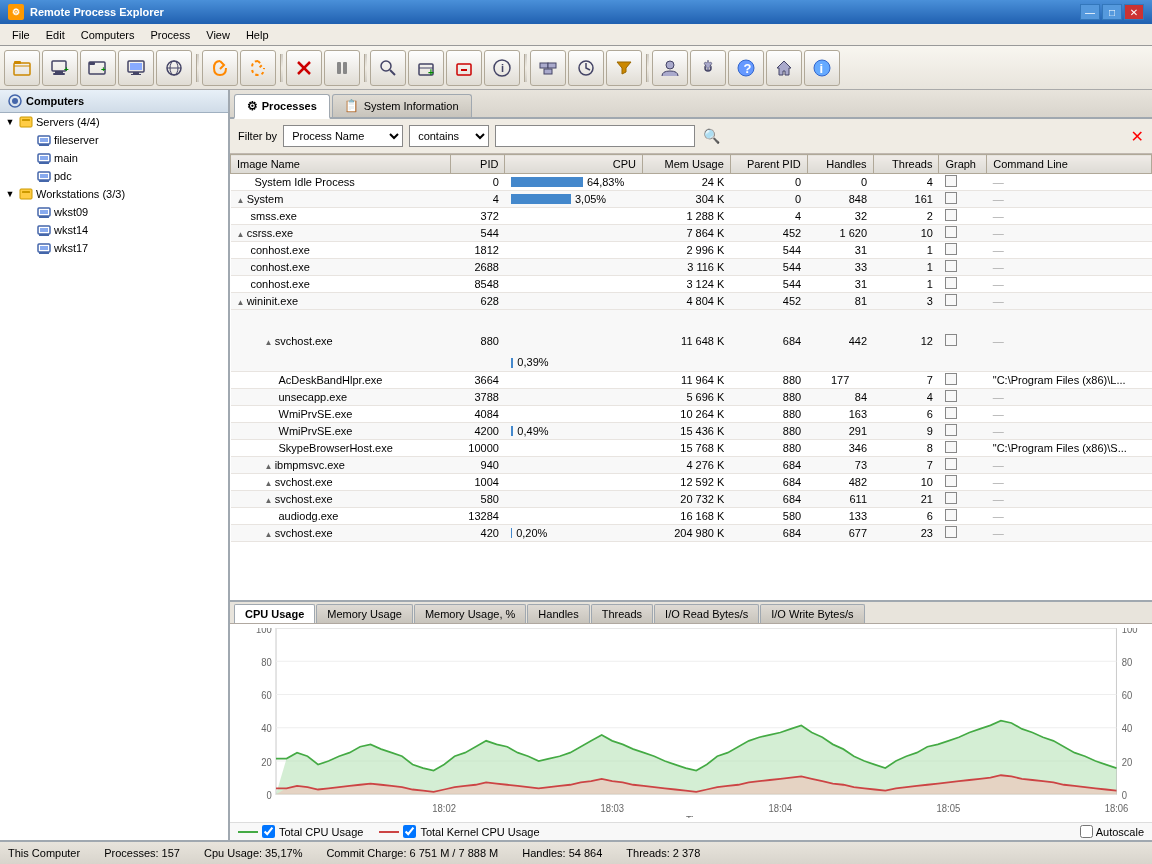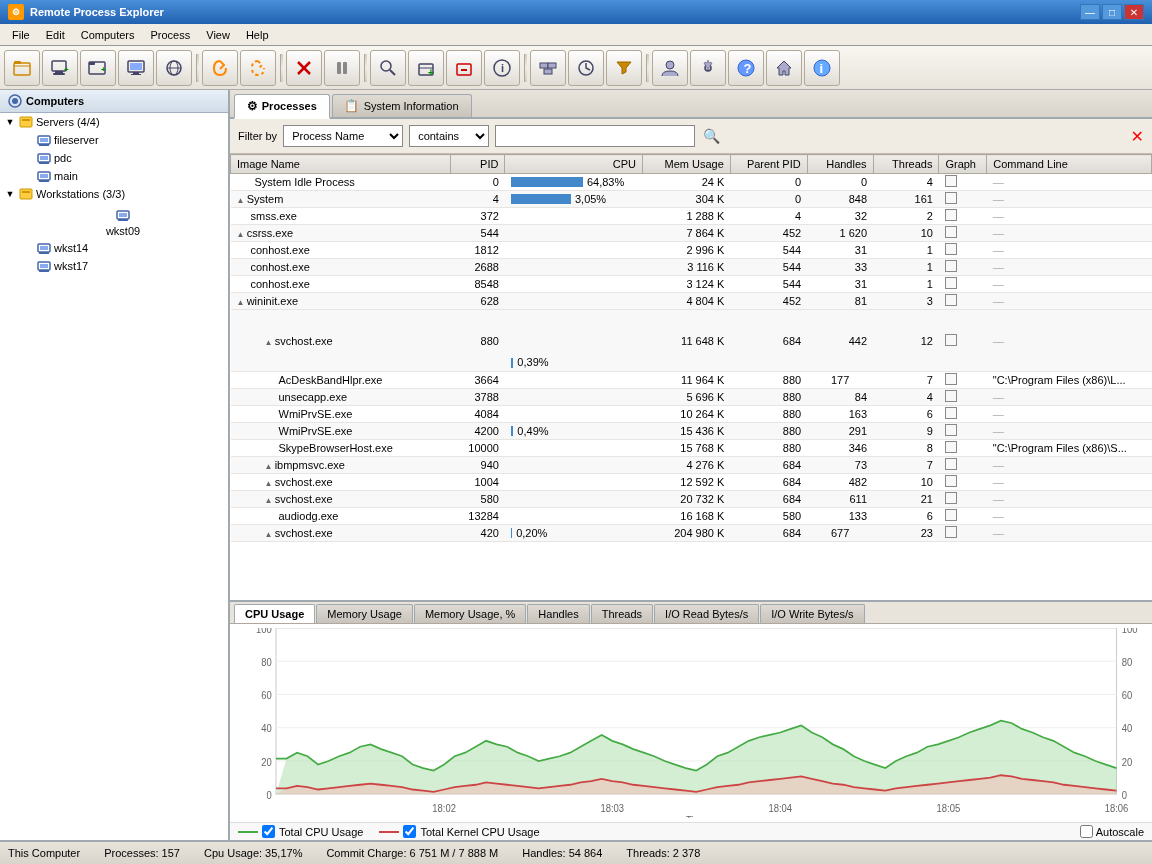--- a/index.html
+++ b/index.html
@@ -272,41 +272,41 @@
           </svg>
         <span>fileserver</span>
       </div>
       <div class="tree-item" style="padding-left: 22px;">
         <span style="width:12px;display:inline-block"></span>
         <svg width="14" height="14" viewBox="0 0 14 14">
             <rect x="1" y="3" width="12" height="8" fill="none" stroke="#4466aa" stroke-width="1.5" rx="1"></rect>
             <rect x="3" y="5" width="8" height="4" fill="#88aaee"></rect>
             <rect x="2" y="11" width="10" height="2" fill="#4466aa" rx="0.5"></rect>
           </svg>
-        <span>pdc</span>
+        <span>main</span>
       </div>
       <div class="tree-item" style="padding-left: 22px;">
         <span style="width:12px;display:inline-block"></span>
         <svg width="14" height="14" viewBox="0 0 14 14">
             <rect x="1" y="3" width="12" height="8" fill="none" stroke="#4466aa" stroke-width="1.5" rx="1"></rect>
             <rect x="3" y="5" width="8" height="4" fill="#88aaee"></rect>
             <rect x="2" y="11" width="10" height="2" fill="#4466aa" rx="0.5"></rect>
           </svg>
-        <span>main</span>
+        <span>pdc</span>
       </div>
 
       <div class="tree-item" style="padding-left: 4px;">
         <span class="tree-toggle">▼</span>
         <svg width="14" height="14" viewBox="0 0 14 14">
             <rect x="1" y="2" width="12" height="10" fill="#ffcc44" stroke="#cc9900" stroke-width="1" rx="1"></rect>
             <rect x="3" y="4" width="8" height="2" fill="#cc9900" rx="0.5"></rect>
           </svg>
         <span>Workstations (3/3)</span>
       </div>
-      <div class="tree-item" style="padding-left: 22px; flex-direction: column;">
+      <div class="tree-item" style="padding-left: 22px;">
         <span style="width:12px;display:inline-block"></span>
         <svg width="14" height="14" viewBox="0 0 14 14">
             <rect x="1" y="3" width="12" height="8" fill="none" stroke="#4466aa" stroke-width="1.5" rx="1"></rect>
             <rect x="3" y="5" width="8" height="4" fill="#88aaee"></rect>
             <rect x="2" y="11" width="10" height="2" fill="#4466aa" rx="0.5"></rect>
           </svg>
         <span>wkst09</span>
       </div>
       <div class="tree-item" style="padding-left: 22px;">
         <span style="width:12px;display:inline-block"></span>
@@ -589,21 +589,21 @@
             </tr>
             <tr class="alt">
               <td style="padding-left: 34px;"><span style="font-size: 8px; color: rgb(102, 102, 102);">▲ </span>svchost.exe</td>
               <td style="text-align: right;">420</td>
               <td style="text-align: left; min-width: 100px;"><div style="display: inline-flex; align-items: center; gap: 4px;">
                   <div style="width: 1.2px; height: 10px; background: rgb(68, 136, 204); display: inline-block;"></div>
                   <span>0,20%</span>
                 </div></td>
               <td style="text-align: right;">204 980 K</td>
               <td style="text-align: right;">684</td>
-              <td style="text-align: center;">677</td>
+              <td style="text-align: right;">677</td>
               <td style="text-align: right;">23</td>
               <td><span style="display: inline-block; width: 12px; height: 12px; border: 1px solid rgb(136, 136, 136); background: rgb(248, 248, 248);"></span></td>
               <td style="color: rgb(170, 170, 170);">—</td>
             </tr>
           </tbody>
       </table>
     </div>
 
     <div class="chart-area">
       <div class="chart-tabs">

